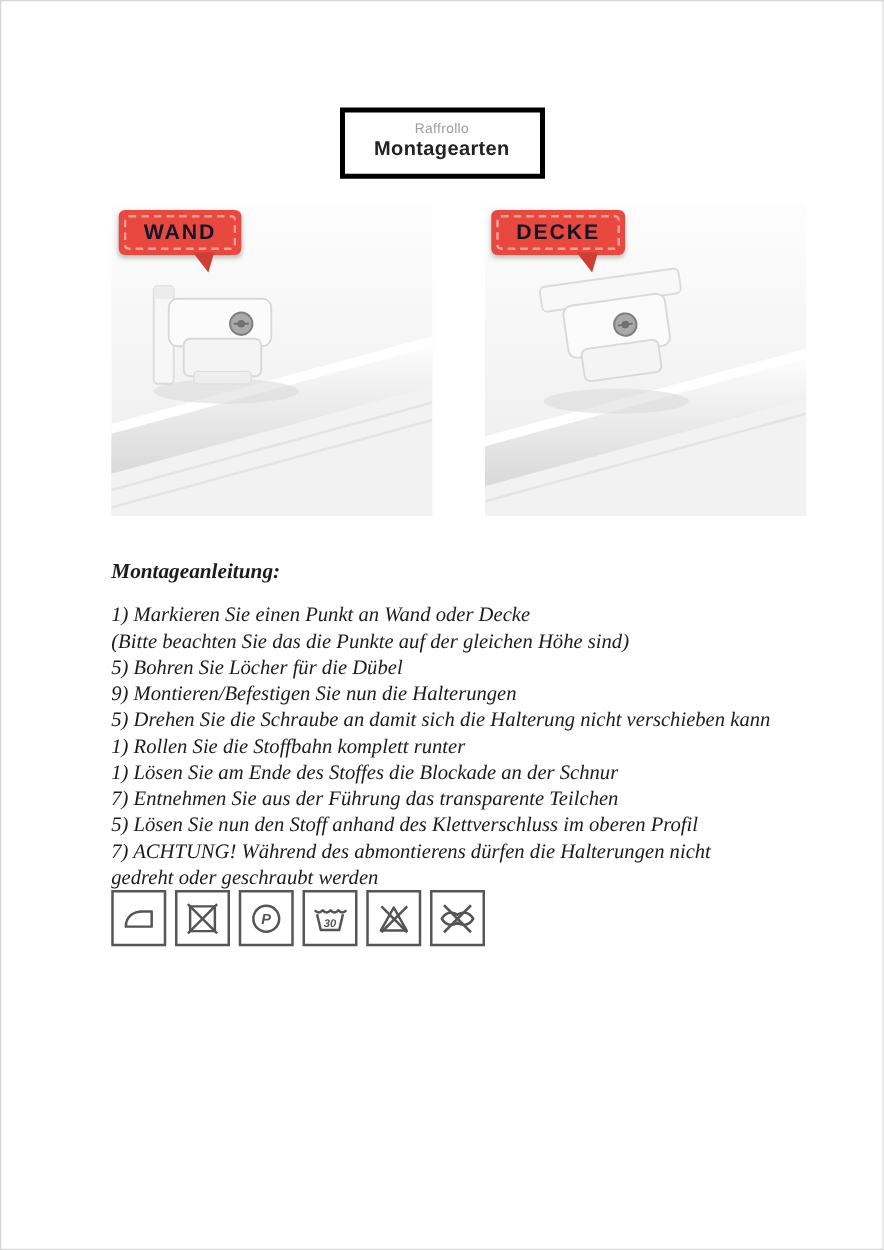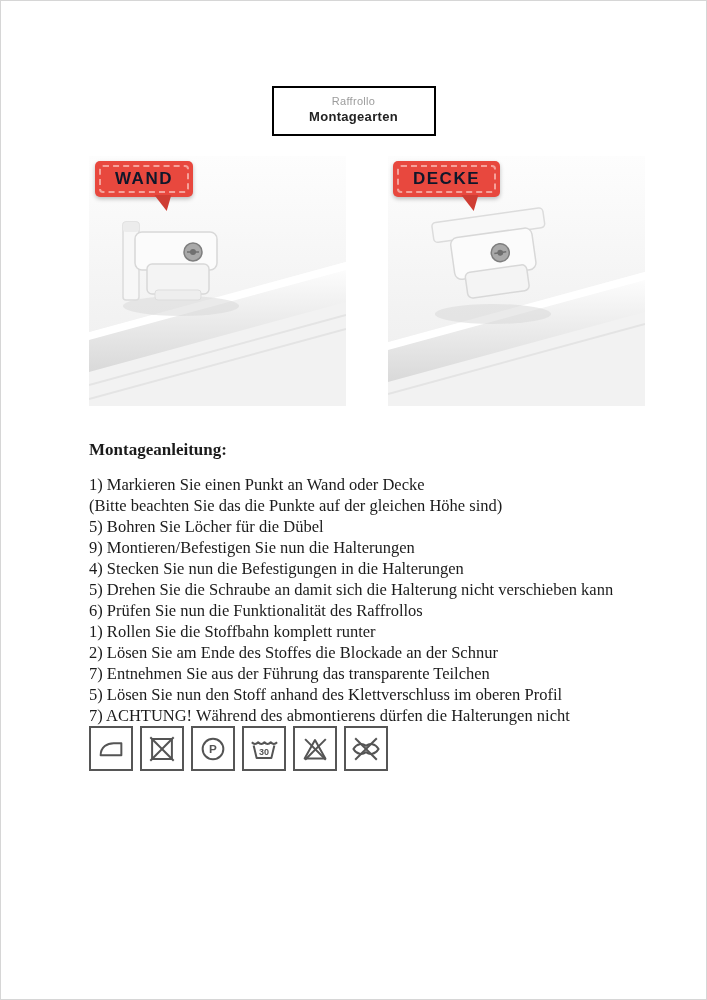--- a/index.html
+++ b/index.html
@@ -15,35 +15,35 @@
     border:1px solid #d6d6d6;
     background:#ffffff;
     overflow:hidden;
     position:relative;
   }
 
   
   .brand-box {
     width:164px;
     margin:85px auto 0;
-    border:2px solid #000000;
+    border:4px solid #000000;
     background:#fff;
     text-align:center;
     padding:7px 8px 10px;
   }
   .brand-sub {
     font-family:"Liberation Sans", sans-serif;
     font-size:11px;
     color:#9c9c9c;
     letter-spacing:.3px;
   }
   .brand-title {
     font-family:"Liberation Sans", sans-serif;
     font-weight:bold;
-    font-size:13px;
+    font-size:16px;
     color:#222;
     margin-top:2px;
     letter-spacing:.3px;
   }
 
   
   .figures {
     display:flex;
     gap:42px;
     padding-left:88px;
@@ -85,20 +85,21 @@
     border-top:16px solid #cf3d33;
     transform:skewX(-16deg);
   }
   .fig-wand  .ribbon { left:6px; }
   .fig-decke .ribbon { left:5px; }
 
   
   .content {
     padding-left:88px;
     padding-right:74px;
+    font-style:italic;
   }
   .sec-heading {
     font-weight:bold;
     font-size:17px;
     line-height:22px;
   }
   .h-montage   { margin-top:33px; margin-bottom:13px; }
   .h-demontage { margin-top:11px; margin-bottom:11px; }
   .h-wasch     { margin-top:21px; margin-bottom:14px; }
   .line {
@@ -204,31 +205,30 @@
   </div>
 
   <div class="content">
 
     <div class="sec-heading h-montage">Montageanleitung:</div>
     <div>
       <div class="line">1) Markieren Sie einen Punkt an Wand oder Decke</div>
       <div class="line">(Bitte beachten Sie das die Punkte auf der gleichen Höhe sind)</div>
       <div class="line">5) Bohren Sie Löcher für die Dübel</div>
       <div class="line">9) Montieren/Befestigen Sie nun die Halterungen</div>
-      <div class="line">4) Stecken Sie nun die Befestigungen in die Halterungen</div>
       <div class="line">5) Drehen Sie die Schraube an damit sich die Halterung nicht verschieben kann</div>
-      <div class="line">6) Prüfen Sie nun die Funktionalität des Raffrollos</div>
     </div>
 
     <div>
       <div class="line">1) Rollen Sie die Stoffbahn komplett runter</div>
-      <div class="line">2) Lösen Sie am Ende des Stoffes die Blockade an der Schnur</div>
+      <div class="line">1) Lösen Sie am Ende des Stoffes die Blockade an der Schnur</div>
       <div class="line">7) Entnehmen Sie aus der Führung das transparente Teilchen</div>
       <div class="line">5) Lösen Sie nun den Stoff anhand des Klettverschluss im oberen Profil</div>
       <div class="line">7) ACHTUNG! Während des abmontierens dürfen die Halterungen nicht</div>
+      <div class="line">gedreht oder geschraubt werden</div>
     </div>
 
 
     <div class="symbols">
 
       <div class="symbol-tile">
         <svg viewBox="0 0 40 40">
           <path class="sym-stroke" d="M8.5 27 C8.5 17.5 16 13.5 23 13.5 L31.5 13.5 L31.5 27 Z"></path>
         </svg>
       </div>

